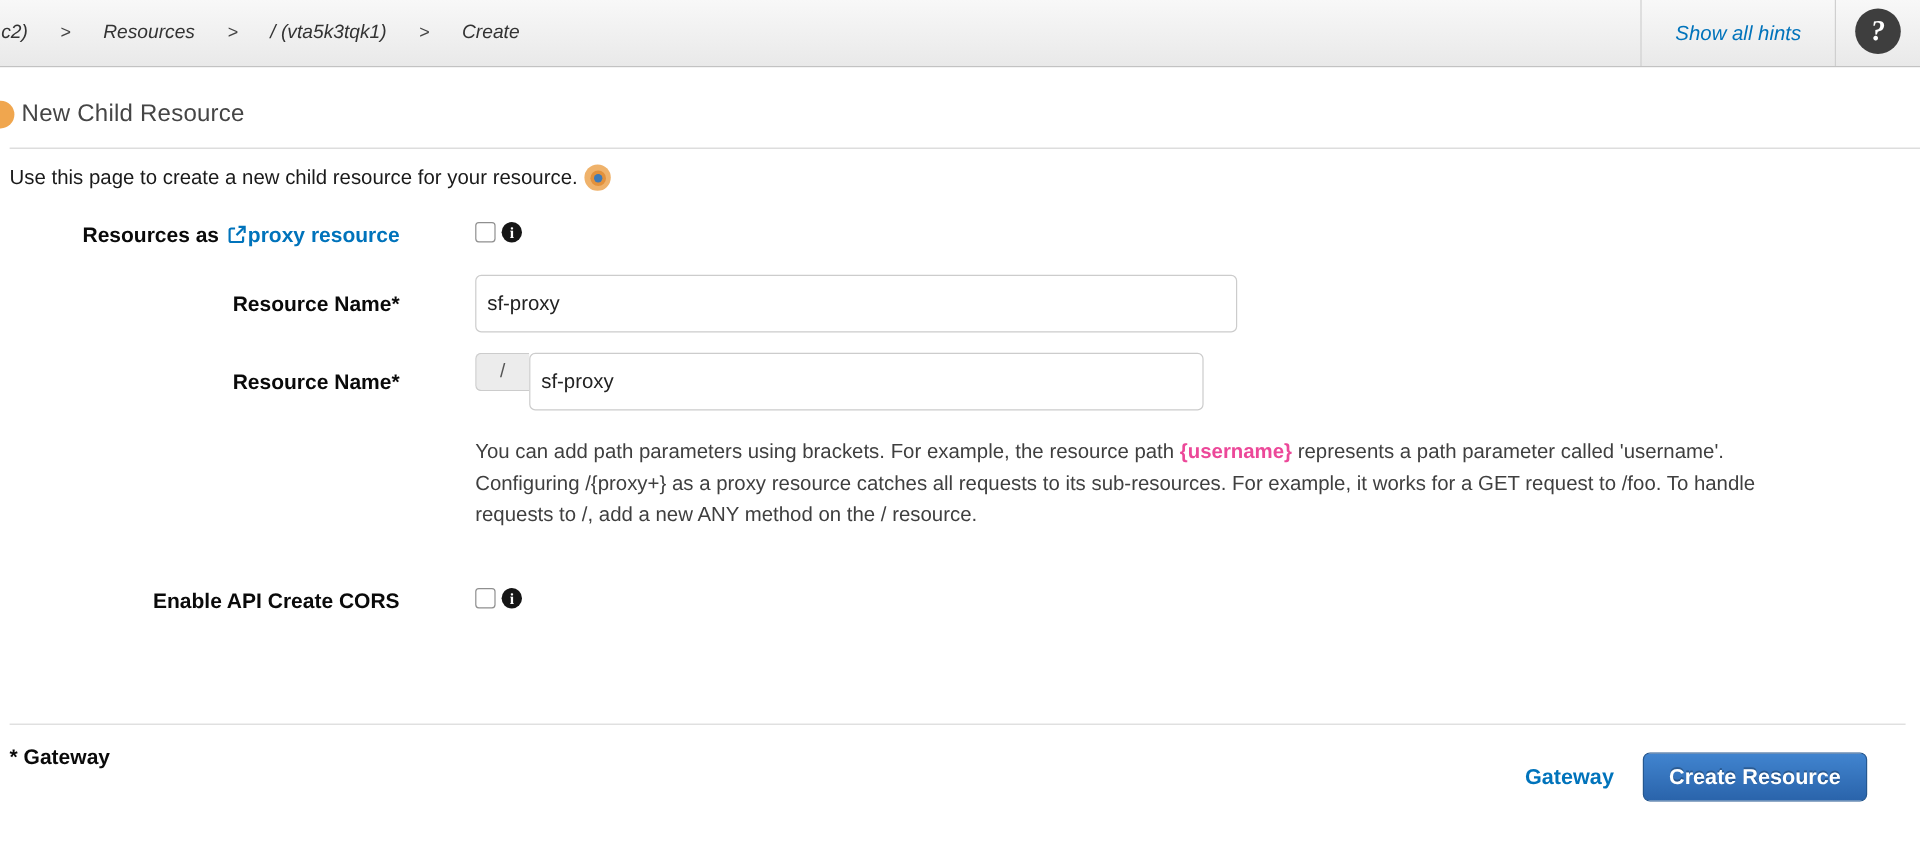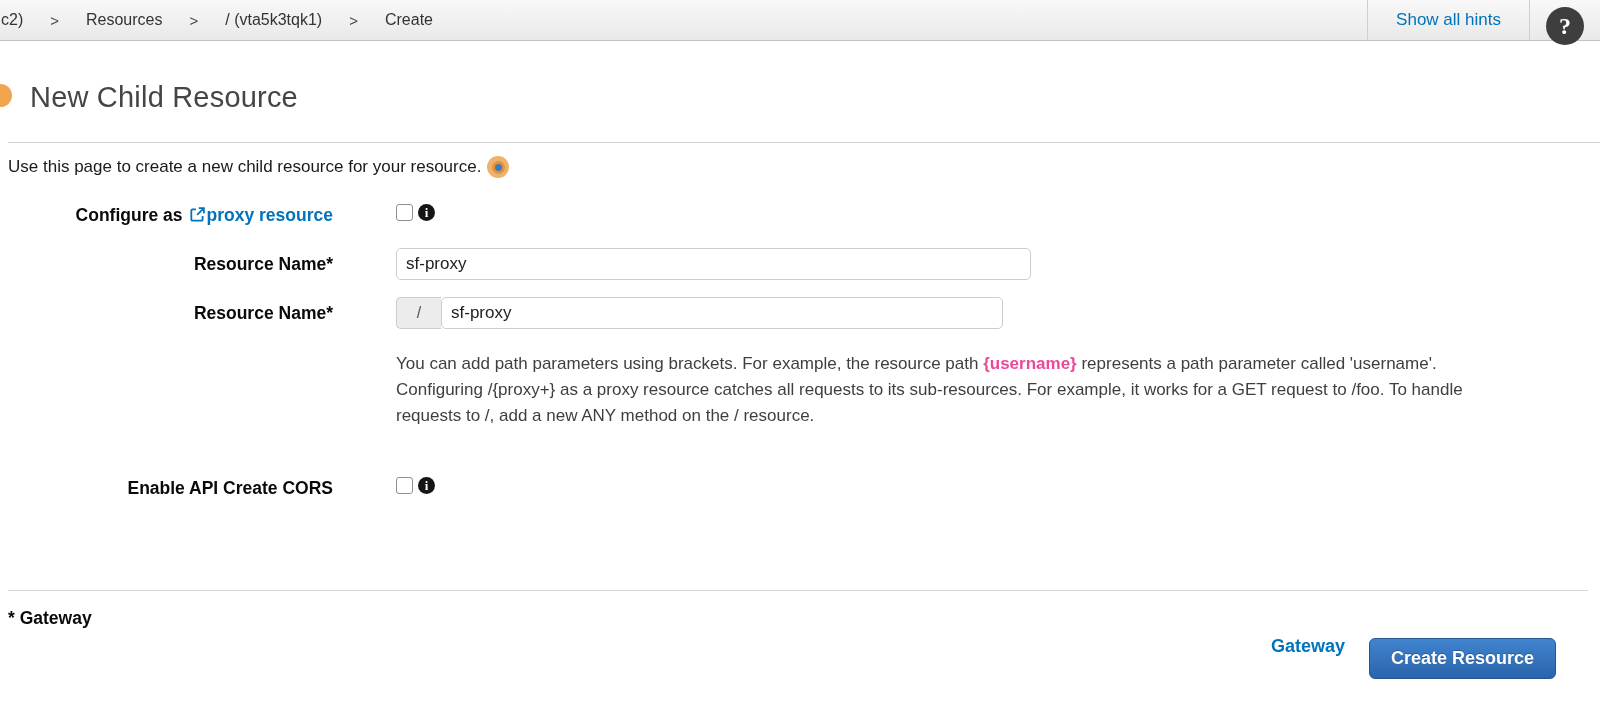--- a/index.html
+++ b/index.html
@@ -8,24 +8,24 @@
     width:1600px; height:704px;
     background:#ffffff;
     font-family:"Liberation Sans", sans-serif;
     color:#222;
     overflow:hidden;
     position:relative;
   }
 
   
   .topbar {
-    height:41px;
+    height:56px;
     background:linear-gradient(#f8f8f8,#e9e9e9);
     border-bottom:1px solid #c2c2c2;
-    display:flex; align-items:stretch;
+    display:flex; align-items:stretch;font-style:italic;
   }
   .crumbs {
     display:flex; align-items:center; gap:27px;
     font-size:16px; color:#333; padding-left:1px;
   }
   .crumb { white-space:nowrap; }
   .crumb-sep { color:#444; font-size:15px; }
   .topbar-right { margin-left:auto; display:flex; align-items:stretch; }
   .hints-cell {
     display:flex; align-items:center;
@@ -44,22 +44,22 @@
   }
 
   
   .main { padding-left:8px; }
   .title-dot {
     position:absolute; left:-11px; top:84px;
     width:23px; height:23px; border-radius:50%;
     background:#f0a64e;
   }
   h1.page-title {
-    margin:16px; padding:24px 0 12px 6px;
-    font-size:29px; font-weight:400; color:#454545;
+    margin:4px; padding:24px 0 12px 6px;
+    font-size:20px; font-weight:400; color:#454545;
     letter-spacing:0.2px;
   }
   .title-divider { border-bottom:1px solid #d5d5d5; }
   .intro-row {
     margin-top:13px; display:flex; align-items:center;
     font-size:17px; color:#1a1a1a;
   }
   .beacon {
     width:22px; height:22px; border-radius:50%; background:#efb26b;
     display:flex; align-items:center; justify-content:center; margin-left:6px;
@@ -94,21 +94,21 @@
   }
   .info-icon {
     width:17px; height:17px; border-radius:50%;
     background:#151515; color:#fff;
     display:inline-flex; align-items:center; justify-content:center;
     font-family:"Liberation Serif", serif; font-weight:bold; font-size:13px;
     margin-left:5px; cursor:pointer; user-select:none;
   }
 
   input[type="text"] {
-    height:32px; border:1px solid #ccc; border-radius:5px;
+    height:48px; border:1px solid #ccc; border-radius:5px;
     font-family:"Liberation Sans", sans-serif;
     font-size:17px; color:#222; padding:2px 9px;
     outline:none; background:#fff;
   }
   .name-input { width:635px; }
   .path-group { display:flex; align-items:stretch; }
   .path-prefix {
     width:45px; height:32px;
     background:#ececec; border:1px solid #ccc; border-right:none;
     border-radius:5px 0 0 5px;
@@ -141,21 +141,20 @@
     color:#0073bb; font-size:18px; font-weight:bold; text-decoration:none; cursor:pointer;
   }
   .create-btn {
     height:41px; padding:0 21px;
     background:linear-gradient(#4184cf,#2a64ab);
     border:1px solid #25578f; border-radius:6px;
     color:#fff; font-size:18px; font-weight:bold;
     font-family:"Liberation Sans", sans-serif;
     text-shadow:0 -1px 0 rgba(0,0,0,0.25);
     cursor:pointer;
-    margin-top:24px;
   }
 </style>
 </head>
 <body>
 
 <div class="topbar">
   <div class="crumbs">
     <span class="crumb">c2)</span>
     <span class="crumb-sep">&gt;</span>
     <span class="crumb">Resources</span>
@@ -184,21 +183,21 @@
       <span class="beacon-mid">
         <span class="beacon-dot"></span>
       </span>
     </span>
   </div>
 
   <div class="form">
 
     <div class="form-row row-gap-1">
       <div class="form-label">
-        <span>Configure as</span><span class="ext-icon"><svg width="17" height="17" viewBox="0 0 16 16">
+        <span>Resources as</span><span class="ext-icon"><svg width="17" height="17" viewBox="0 0 16 16">
               <path d="M6.5 3.2H3.4c-.7 0-1.2.5-1.2 1.2v8.2c0 .7.5 1.2 1.2 1.2h8.2c.7 0 1.2-.5 1.2-1.2V9.5" fill="none" stroke="#0073bb" stroke-width="1.7"></path>
               <path d="M9.2 2h4.8v4.8" fill="none" stroke="#0073bb" stroke-width="1.7"></path>
               <path d="M13.6 2.4L7.6 8.4" fill="none" stroke="#0073bb" stroke-width="1.7"></path>
             </svg></span><a class="ext-link">proxy resource</a>
       </div>
       <div class="form-control">
         <input type="checkbox" style="">
         <span class="info-icon">i</span>
       </div>
     </div>

